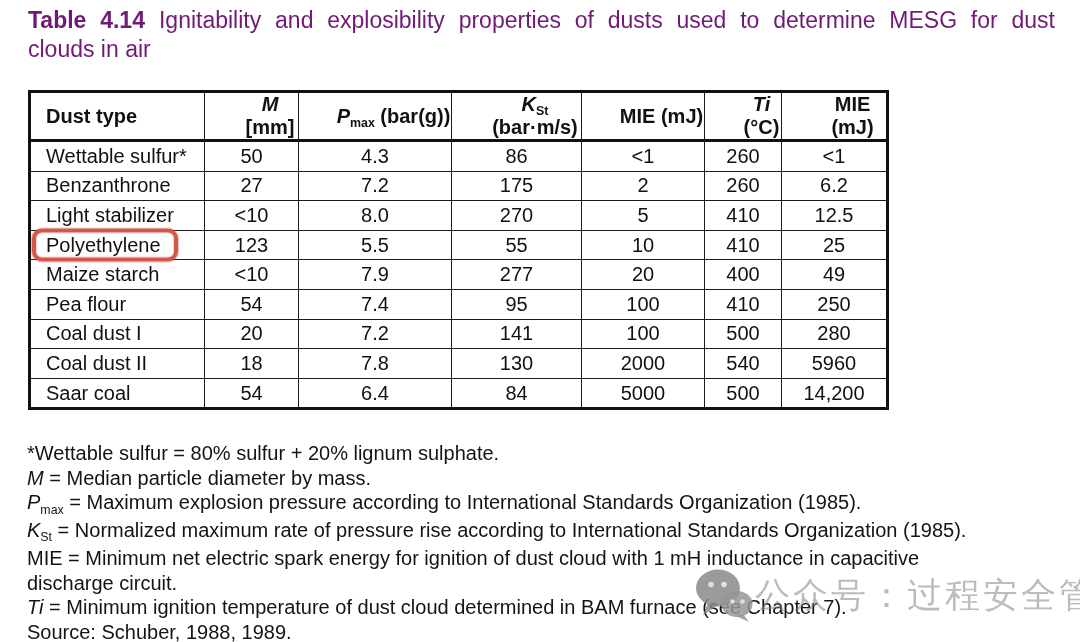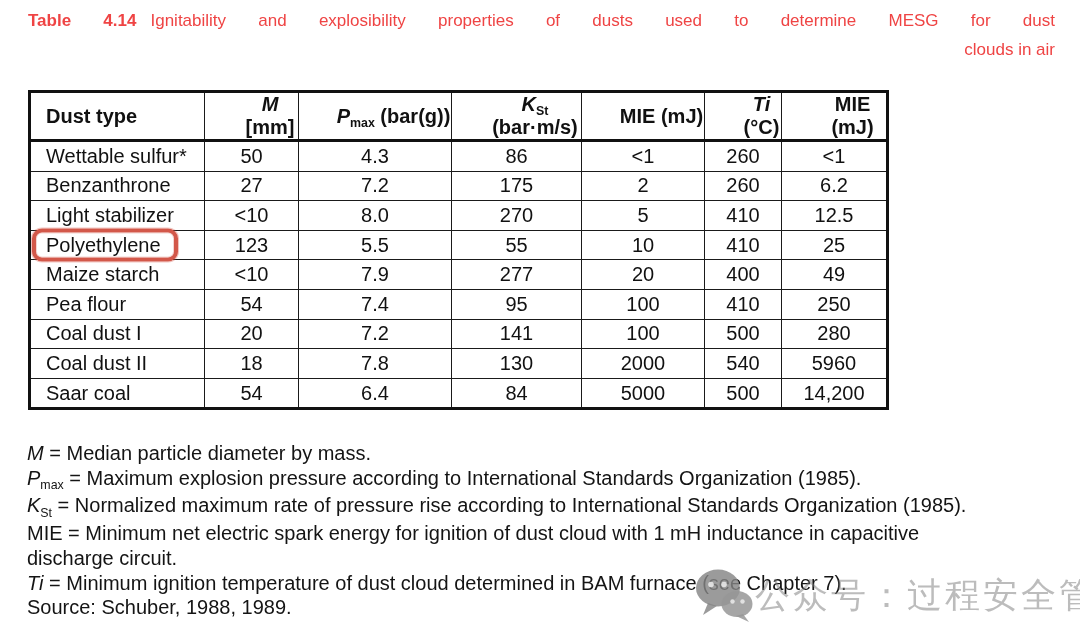--- a/index.html
+++ b/index.html
@@ -1,24 +1,24 @@
 <!DOCTYPE html>
 <html><head>
 <meta charset="utf-8">
 <style>
   html,body{margin:0;padding:0;}
   body{
     width:1080px;height:642px;position:relative;background:#ffffff;
     font-family:"Liberation Sans",sans-serif;color:#111;overflow:hidden;
   }
   
-  .caption{position:absolute;left:28px;top:6px;width:1027px;font-size:17px;line-height:29px;color:#ef4444;}
+  .caption{position:absolute;left:28px;top:6px;width:1027px;font-size:23px;line-height:29px;color:#701a75;}
   .caption-line1{text-align:justify;text-align-last:justify;}
   .caption-label{font-weight:bold;padding-right:14px;}
-  .caption-line2{text-align:right;}
+  .caption-line2{text-align:left;}
   
   .table-wrap{position:absolute;left:28px;top:90px;}
   table{border-collapse:collapse;table-layout:fixed;width:858px;border:3px solid #111;}
   col.c0{width:175px;} col.c1{width:94px;} col.c2{width:153px;}
   col.c3{width:130px;} col.c4{width:123px;} col.c5{width:77px;} col.c6{width:106px;}
   th,td{
     border:1.5px solid #1a1a1a;padding:0;height:28.6px;
     font-size:20px;text-align:center;vertical-align:middle;color:#111;
     overflow:visible;
   }
@@ -158,20 +158,21 @@
             <td><span>84</span></td>
             <td><span>5000</span></td>
             <td><span>500</span></td>
             <td><span>14,200</span></td>
           </tr>
         </tbody>
     </table>
   </div>
 
   <div class="footnotes" id="footnotes">
+      <div><span>*Wettable sulfur = 80% sulfur + 20% lignum sulphate.</span></div>
       <div><i>M</i><span> = Median particle diameter by mass.</span></div>
       <div><i>P</i><sub>max</sub><span> = Maximum explosion pressure according to International Standards Organization (1985).</span></div>
       <div><i>K</i><sub>St</sub><span> = Normalized maximum rate of pressure rise according to International Standards Organization (1985).</span></div>
       <div><span>MIE = Minimum net electric spark energy for ignition of dust cloud with 1 mH inductance in capacitive</span></div>
       <div><span>discharge circuit.</span></div>
       <div><i>Ti</i><span> = Minimum ignition temperature of dust cloud determined in BAM furnace (see Chapter 7).</span></div>
       <div><span>Source: Schuber, 1988, 1989.</span></div>
     </div>
 
   <div class="watermark">

